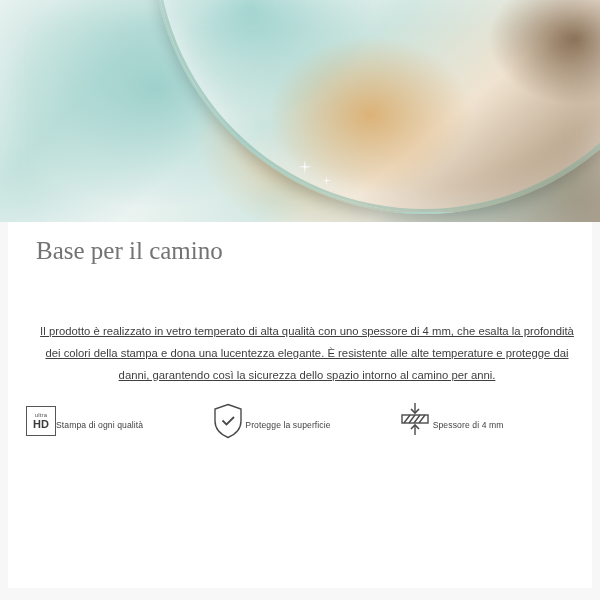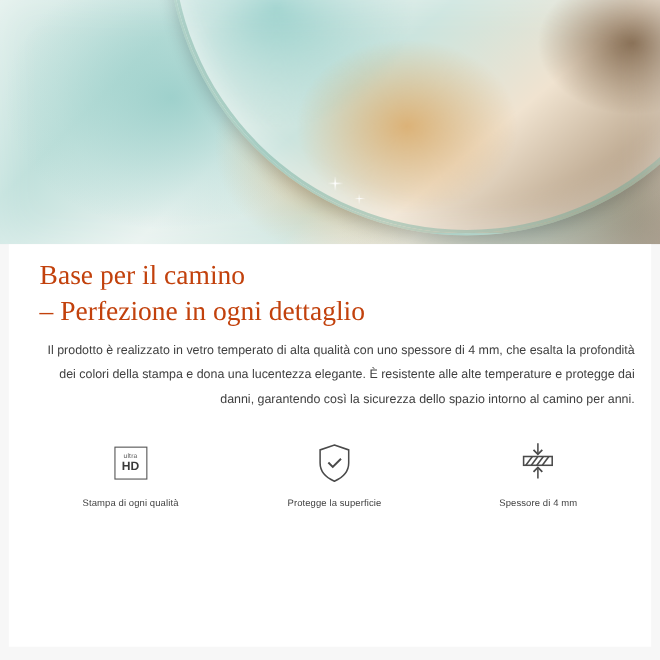--- a/index.html
+++ b/index.html
@@ -97,49 +97,50 @@
     background: #ffffff;
   }
   .title {
     position: absolute;
     left: 28px;
     top: 12px;
     width: 520px;
     font-family: "Liberation Serif", serif;
     font-size: 25px;
     line-height: 33px;
-    color: #c2410c;
+    color: #737373;
     font-weight: 400;
   }
   .title .line2 { display: block; }
 
   .body-text {
     position: absolute;
     left: 29px;
-    top: 86px;
+    top: 98px;
     width: 540px;
     font-size: 11.3px;
     line-height: 22px;
     color: #3f3f3f;
-    text-align: right;
+    text-align: center;
+    text-decoration: underline;
   }
 
   
   .features {
     position: absolute;
     left: 18px;
     top: 176px;
     width: 556px;
     display: grid;
     grid-template-columns: repeat(3, 1fr);
     grid-row-gap: 18px;
   }
   .feature {
     display: flex;
-    flex-direction: column;
+    flex-direction: row;
     align-items: center;
     justify-content: flex-start;
   }
   .feature-icon {
     height: 46px;
     display: flex;
     align-items: center;
     justify-content: center;
     color: #4a4a4a;
   }
@@ -192,21 +193,20 @@
     </div>
     <span class="sparkle s1"></span>
     <span class="sparkle s2"></span>
     <div class="hero-vignette"></div>
   </div>
 
   <div class="card">
 
     <div class="title">
       <span>Base per il camino</span>
-      <span class="line2">– Perfezione in ogni dettaglio</span>
     </div>
 
     <div class="body-text">Il prodotto è realizzato in vetro temperato di alta qualità con uno spessore di 4 mm, che esalta la profondità dei colori della stampa e dona una lucentezza elegante. È resistente alle alte temperature e protegge dai danni, garantendo così la sicurezza dello spazio intorno al camino per anni.</div>
 
     <div class="features">
 
 
       <div class="feature">
         <div class="feature-icon">
           <div class="ultrahd-box">

